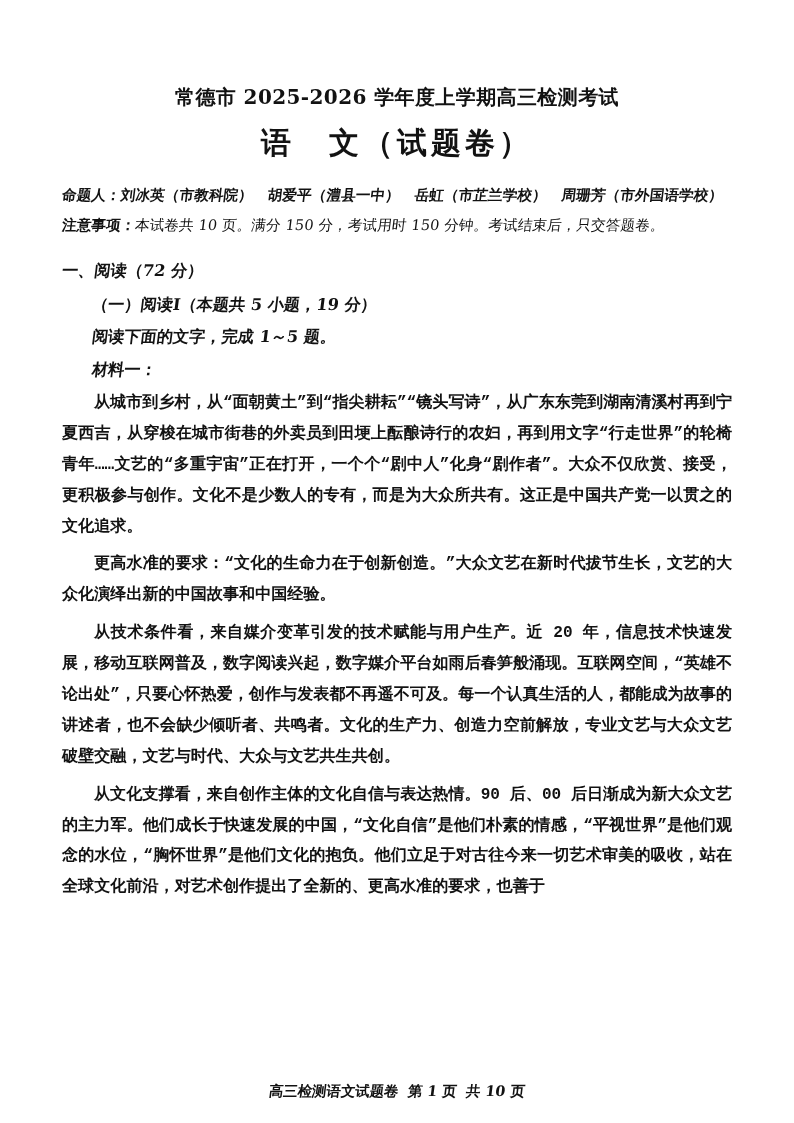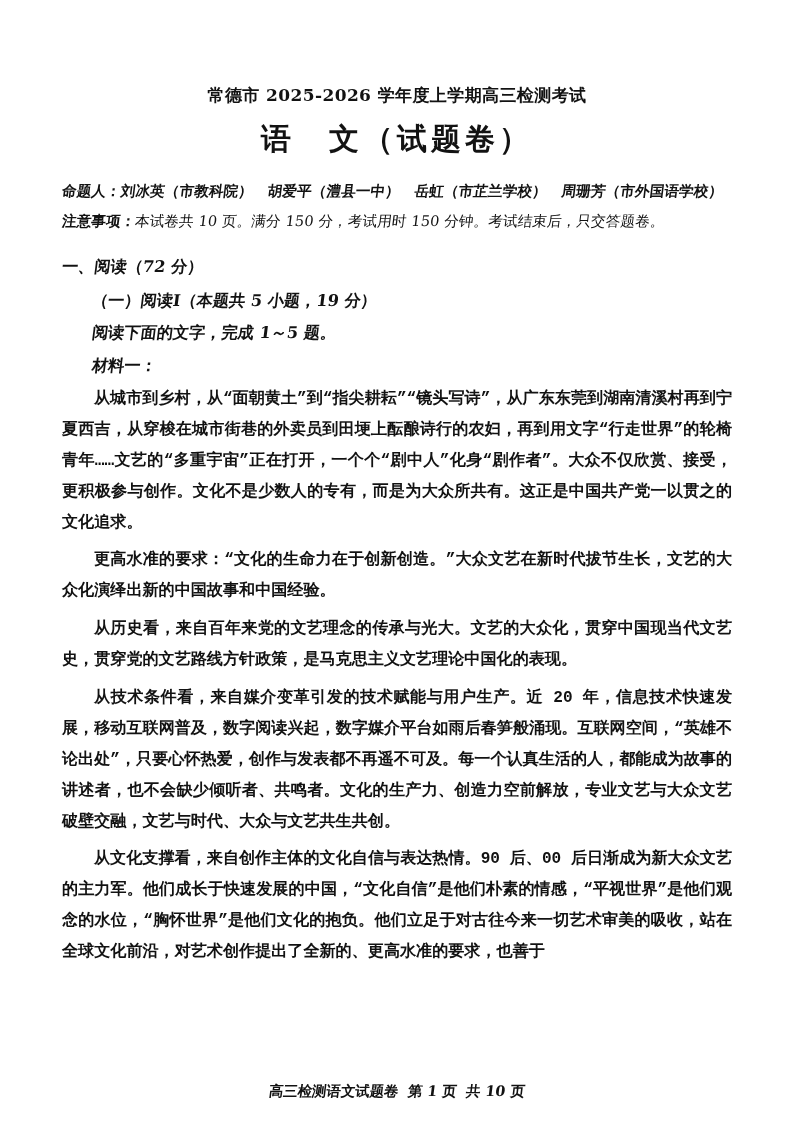--- a/index.html
+++ b/index.html
@@ -18,21 +18,21 @@
   .page {
     position: absolute;
     left: 0; top: 0;
     width: 794px;
     height: 1123px;
     box-sizing: border-box;
     padding: 78px 62px 40px 62px;
   }
   .title-main {
     text-align: center;
-    font-size: 17px;
+    font-size: 20px;
     font-weight: bold;
     letter-spacing: 0.4px;
     margin: 6px 0 0 0;
     font-family: "DejaVu Serif", serif;
   }
   .title-sub {
     text-align: center;
     font-size: 30px;
     font-weight: bold;
     letter-spacing: 4px;
@@ -133,21 +133,20 @@
   <div class="instr">
     <span class="skew">阅读下面的文字，完成 1～5 题。</span>
   </div>
 
   <div class="mat-head">
     <span class="skew">材料一：</span>
   </div>
 
   <p class="body-p">从城市到乡村，从“面朝黄土”到“指尖耕耘”“镜头写诗”，从广东东莞到湖南清溪村再到宁夏西吉，从穿梭在城市街巷的外卖员到田埂上酝酿诗行的农妇，再到用文字“行走世界”的轮椅青年……文艺的“多重宇宙”正在打开，一个个“剧中人”化身“剧作者”。大众不仅欣赏、接受，更积极参与创作。文化不是少数人的专有，而是为大众所共有。这正是中国共产党一以贯之的文化追求。</p>
   <p class="body-p">更高水准的要求：“文化的生命力在于创新创造。”大众文艺在新时代拔节生长，文艺的大众化演绎出新的中国故事和中国经验。</p>
-  <p class="body-p">从历史看，来自百年来党的文艺理念的传承与光大。文艺的大众化，贯穿中国现当代文艺史，贯穿党的文艺路线方针政策，是马克思主义文艺理论中国化的表现。</p>
   <p class="body-p">从技术条件看，来自媒介变革引发的技术赋能与用户生产。近 20 年，信息技术快速发展，移动互联网普及，数字阅读兴起，数字媒介平台如雨后春笋般涌现。互联网空间，“英雄不论出处”，只要心怀热爱，创作与发表都不再遥不可及。每一个认真生活的人，都能成为故事的讲述者，也不会缺少倾听者、共鸣者。文化的生产力、创造力空前解放，专业文艺与大众文艺破壁交融，文艺与时代、大众与文艺共生共创。</p>
   <p class="body-p">从文化支撑看，来自创作主体的文化自信与表达热情。90 后、00 后日渐成为新大众文艺的主力军。他们成长于快速发展的中国，“文化自信”是他们朴素的情感，“平视世界”是他们观念的水位，“胸怀世界”是他们文化的抱负。他们立足于对古往今来一切艺术审美的吸收，站在全球文化前沿，对艺术创作提出了全新的、更高水准的要求，也善于</p>
 
   <div class="footer">
     <span class="skew">高三检测语文试题卷</span>
     <span class="skew">第 1 页</span>
     <span class="skew">共 10 页</span>
   </div>
 
 </div>

